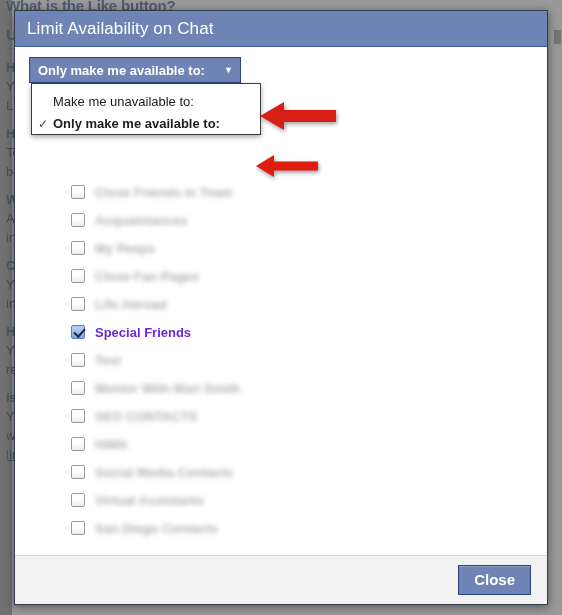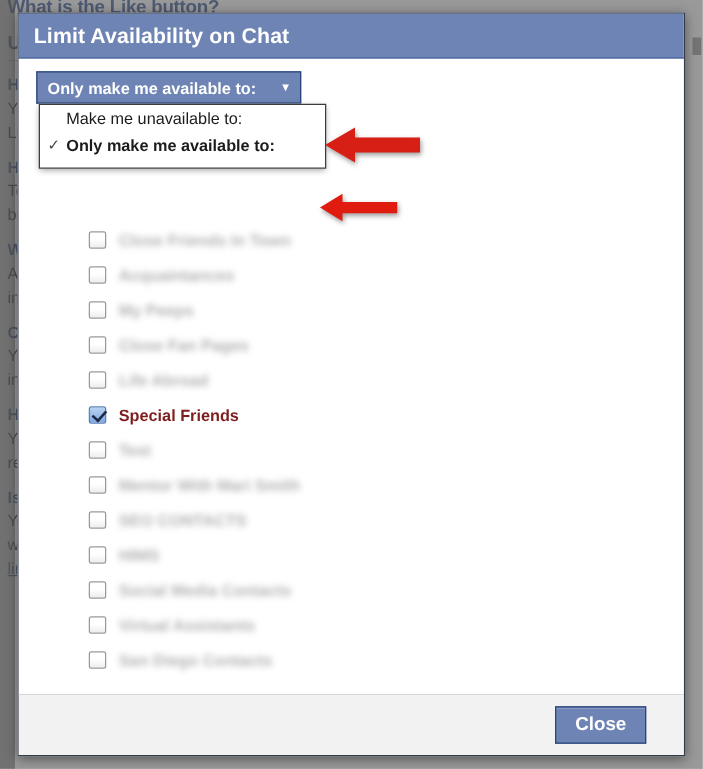--- a/index.html
+++ b/index.html
@@ -65,37 +65,37 @@
     height: 36px;
     background: #6d84b4;
     border-bottom: 1px solid #3b5998;
     display: flex; align-items: center;
     padding: 0 12px;
     flex: 0 0 auto;
   }
   #modal-title {
     color: #ffffff;
     font-size: 17px;
-    font-weight: bold;
+    font-weight: normal;
     letter-spacing: 0.1px;
   }
   #modal-body {
     flex: 1 1 auto;
     position: relative;
     background: #ffffff;
     overflow: hidden;
     padding: 10px 14px 0 14px;
   }
   #modal-footer {
     flex: 0 0 auto;
     height: 49px;
     background: #f2f2f2;
     border-top: 1px solid #d8d8d8;
     display: flex; align-items: center; justify-content: flex-end;
-    padding: 0 30px;
+    padding: 0 16px;
   }
 
   
   #select-wrap { position: relative; width: 212px; border-radius: 12px; }
   #select-button {
     height: 26px;
     background: #6d84b4;
     border: 1px solid #29447e;
     color: #ffffff;
     font-size: 13px; font-weight: bold;
@@ -110,21 +110,21 @@
     position: absolute;
     left: 2px; top: 26px;
     width: 230px;
     background: #ffffff;
     border: 1px solid #3b3b3b;
     box-shadow: 0 2px 5px rgba(0,0,0,0.35);
     padding: 3px 0 3px 0;
     z-index: 6;
   }
   .menu-item {
-    display: flex; align-items: flex-start;
+    display: flex; align-items: flex-end;
     height: 22px;
     padding: 0 20px 0 6px;
     font-size: 13px;
     color: #1c1c1c;
     cursor: pointer;
     white-space: nowrap;
   }
   .menu-check {
     width: 15px; flex: 0 0 15px;
     font-size: 12px; color: #444444;
@@ -160,21 +160,21 @@
     left: 4px; top: 0px;
     width: 5px; height: 9px;
     border: solid #1b2a44;
     border-width: 0 2.3px 2.3px 0;
     transform: rotate(42deg);
   }
   .row-label {
     margin-left: 10px;
     font-size: 13px;
     font-weight: bold;
-    color: #7f1d1d;
+    color: #6d28d9;
   }
   .row-label.redacted {
     color: #b2b2b2;
     filter: blur(2.6px);
     user-select: none;
   }
 
   
   #close-button {
     background: #6d84b4;

